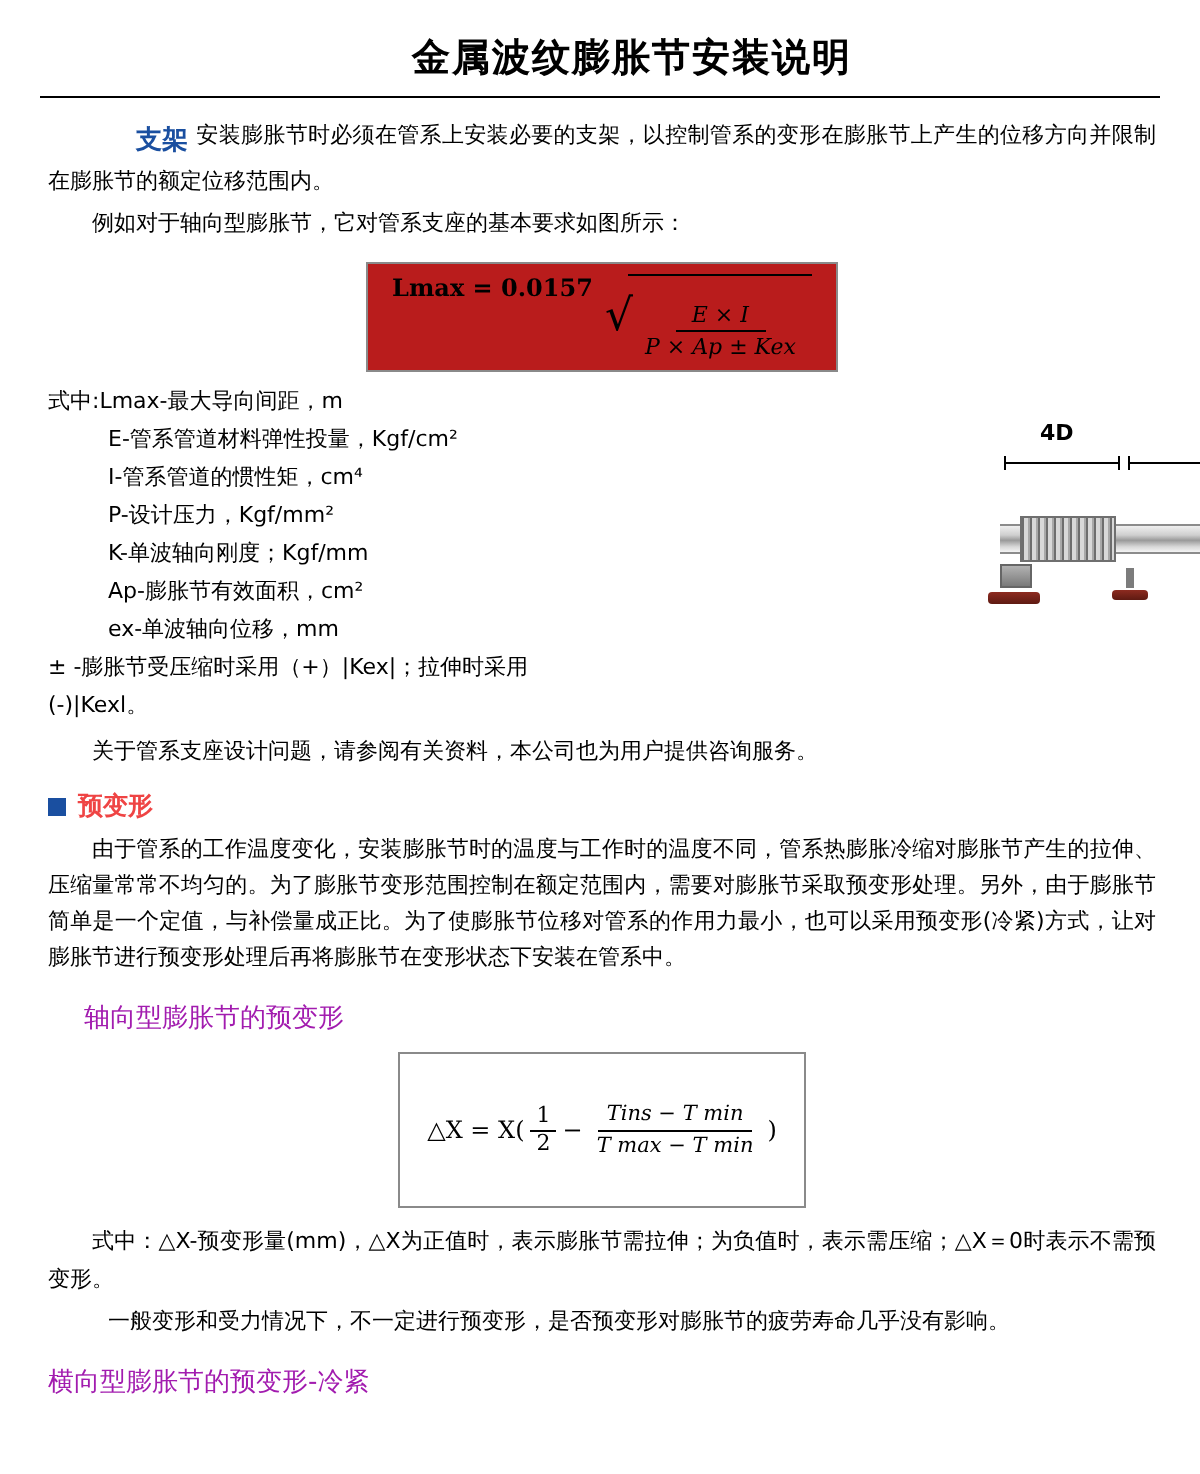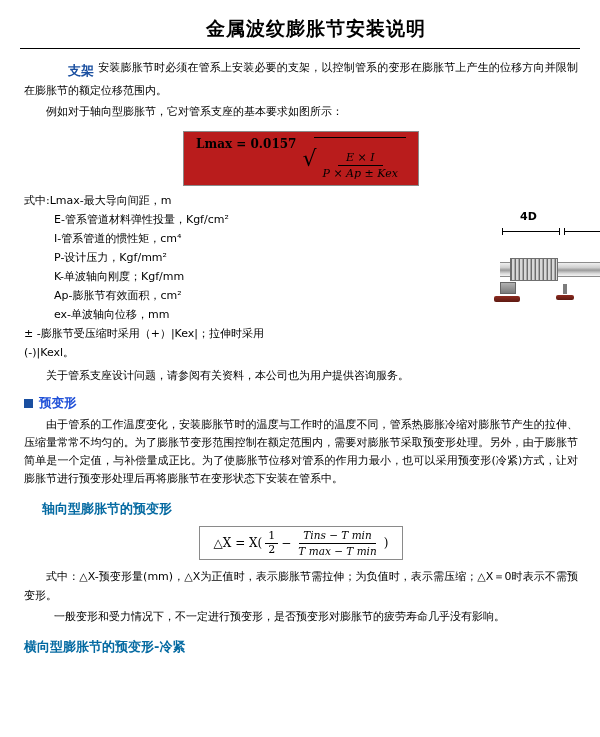--- a/index.html
+++ b/index.html
@@ -34,21 +34,21 @@
   }
   .title-rule {
     width: 560px;
     margin: 0 auto 10px auto;
     border-bottom: 1px solid #000;
   }
   .content {
     padding: 0 22px 0 24px;
   }
   .sec-head {
-    color: #1d4ed8;
+    color: #ef4444;
     font-weight: bold;
     font-size: 12.5px;
     margin: 10px 0 4px 0;
     display: flex;
     align-items: center;
     text-align: right;
   }
   .sec-head .sq {
     display: inline-block;
     width: 9px;
@@ -58,22 +58,22 @@
   }
   .inline-head {
     display: inline-flex;
     align-items: center;
     color: #1a4fa0;
     font-weight: bold;
     font-size: 13px;
     margin-right: 4px;
   }
   .sub-head {
-    color: #0369a1;
-    font-weight: bold;
+    color: #a21caf;
+    font-weight: normal;
     font-size: 13px;
     margin: 12px 0 6px 0;
     padding-left: 18px;
   }
   p.body {
     margin: 3px 0;
     line-height: 1.65;
     font-size: 11px;
     text-align: justify;
     text-justify: inter-ideograph;
@@ -250,21 +250,21 @@
     background: linear-gradient(to bottom, #8d2b20, #5e1a12);
     border-radius: 2px;
   }
   .center-formula {
     display: flex;
     justify-content: center;
     margin: 8px 0 8px 0;
   }
   .cf {
     border: 1px solid #8a8a8a;
-    padding: 2px 14px;
+    padding: 24px 14px;
     font-family: "DejaVu Serif", "Liberation Serif", serif;
     font-size: 12px;
     display: inline-flex;
     align-items: center;
     background: #fff;
   }
   .halffrac {
     display: inline-flex;
     flex-direction: column;
     align-items: center;

